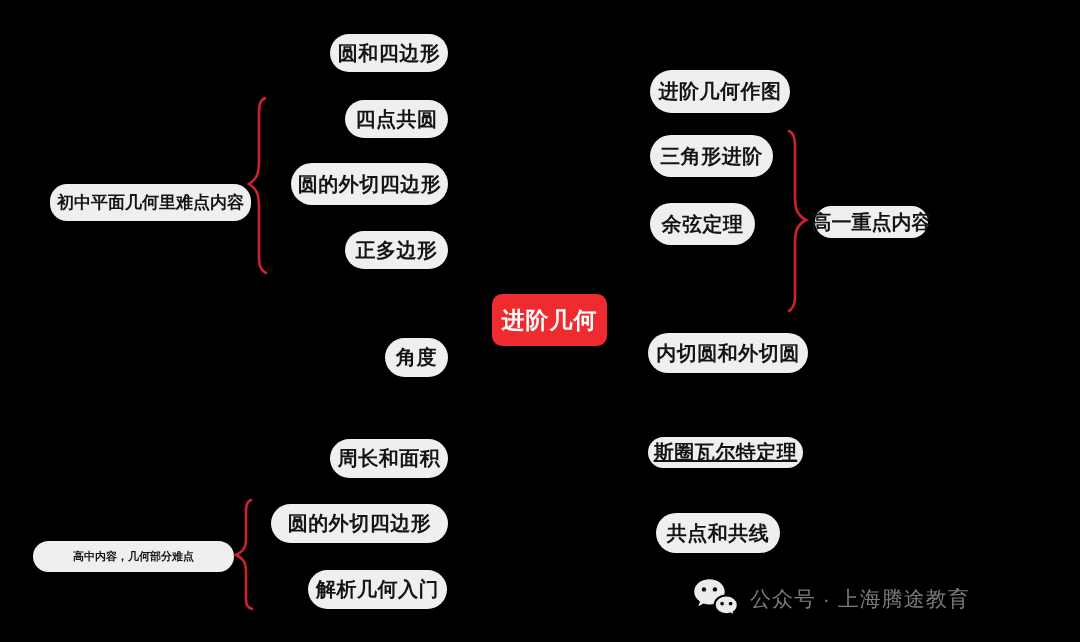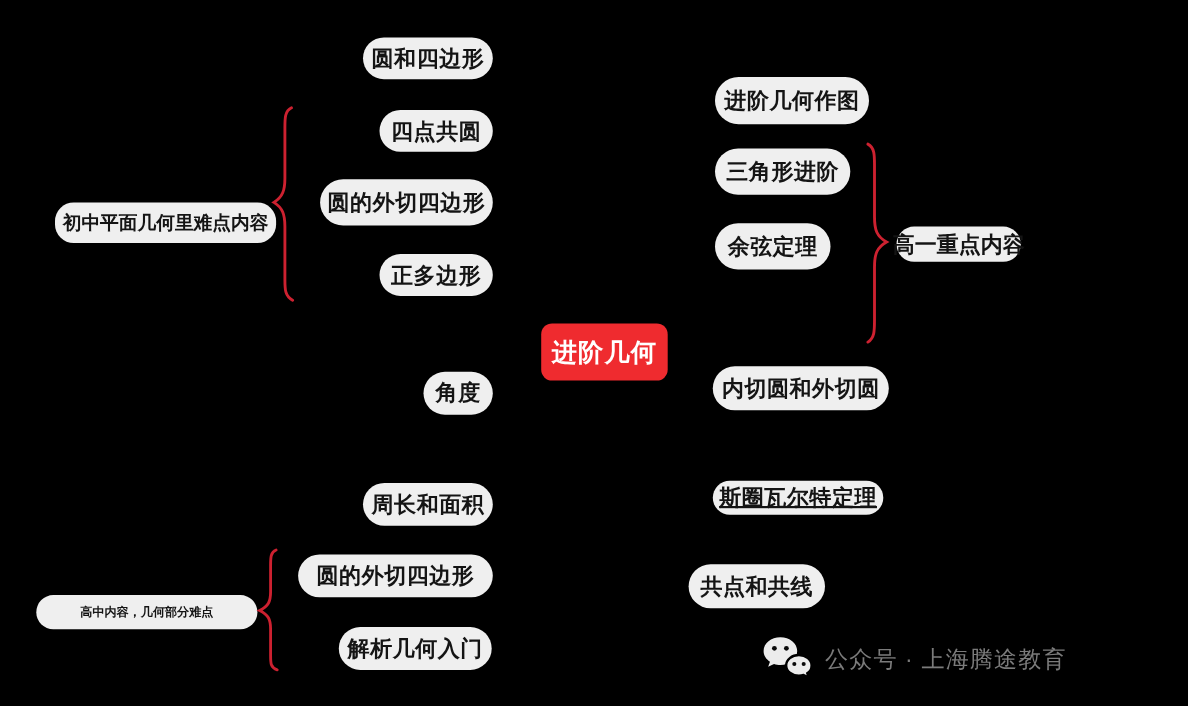--- a/index.html
+++ b/index.html
@@ -114,21 +114,21 @@
   <svg class="brace" style="left:785px; top:129px;" width="24" height="184" viewBox="0 0 24 184" preserveAspectRatio="none">
     <path d="M4 2 C10 5 10 12 10 21 L10 68 C10 80 12 86 21 91 C12 96 10 102 10 114 L10 162 C10 172 10 178 4 182"></path>
   </svg>
 
   <div class="node small" style="left:815px; top:206px; width:113px; height:32px; font-size:20px;">高一重点内容</div>
 
   <div class="node" style="left:648px; top:333px; width:160px; height:40px;">内切圆和外切圆</div>
 
   <div class="node" style="left:648px; top:437px; width:155px; height:31px;text-decoration:underline;">斯圈瓦尔特定理</div>
 
-  <div class="node" style="left:626px; top:513px; width:124px; height:40px;">共点和共线</div>
+  <div class="node" style="left:656px; top:513px; width:124px; height:40px;">共点和共线</div>
 
   <div class="footer">
     <svg class="wechat-icon" viewBox="0 0 44 40">
       <path class="wechat-bubble" d="M16 2 C8.3 2 2 7 2 13.4 C2 17.1 4.1 20.3 7.3 22.3 L5.8 26.6 L10.7 24.2 C12.4 24.8 14.1 25 16 25 C23.7 25 30 20 30 13.4 C30 7 23.7 2 16 2 Z"></path>
       <circle class="wechat-eye" cx="11" cy="11.2" r="2"></circle>
       <circle class="wechat-eye" cx="21" cy="11.2" r="2"></circle>
       <path class="wechat-bubble" stroke="#000000" stroke-width="2" d="M31.4 16.8 C25.5 16.8 20.8 20.6 20.8 25.4 C20.8 30.2 25.5 34 31.4 34 C32.8 34 34.1 33.8 35.3 33.4 L39.6 35.6 L38.4 32 C40.8 30.4 42 28 42 25.4 C42 20.6 37.3 16.8 31.4 16.8 Z"></path>
       <circle class="wechat-eye" cx="27.6" cy="24.2" r="1.7"></circle>
       <circle class="wechat-eye" cx="35.4" cy="24.2" r="1.7"></circle>
     </svg>

